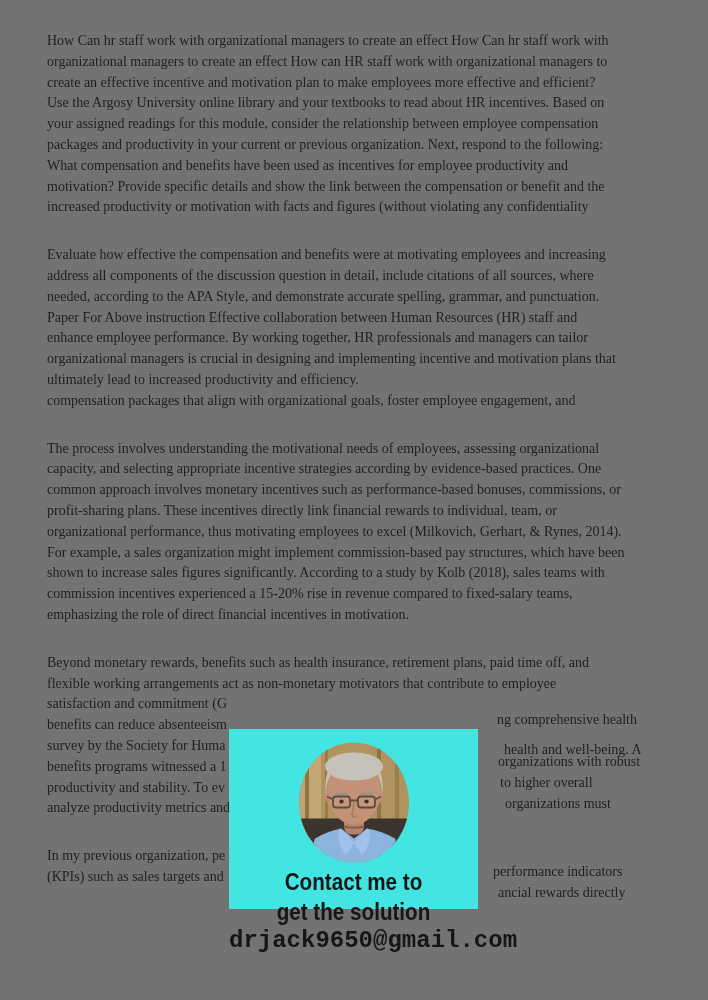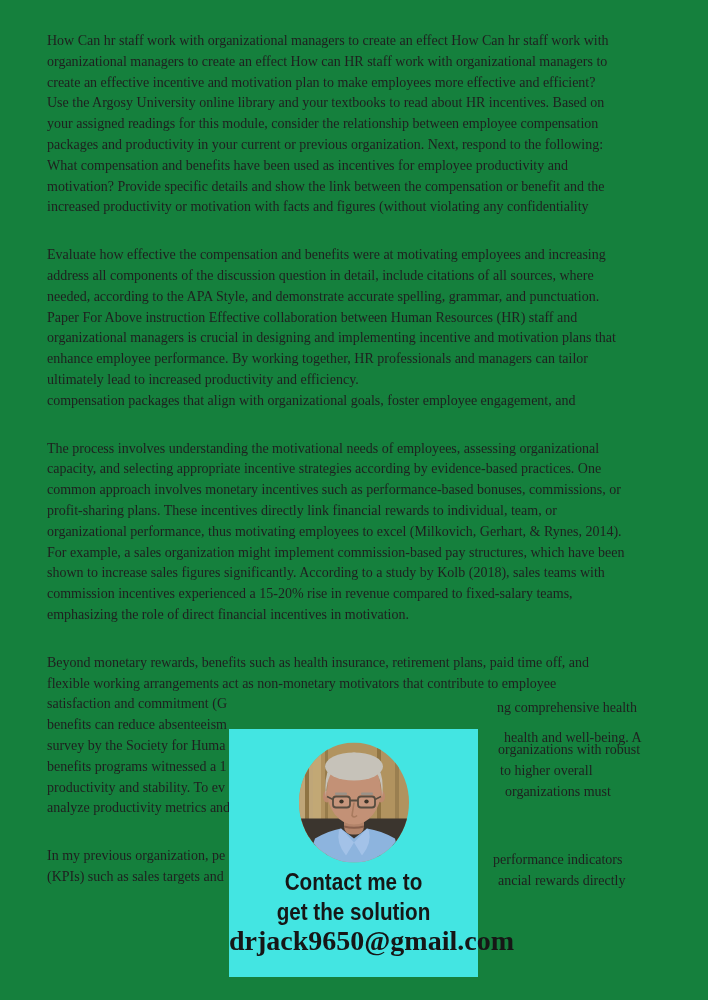--- a/index.html
+++ b/index.html
@@ -1,47 +1,47 @@
 <!DOCTYPE html>
 <html><head>
 <meta charset="utf-8">
 <style>
   html,body{margin:0;padding:0;background:#ffffff;}
   .page{
     position:relative;
     width:708px;height:1000px;
-    background:#15803d;
+    background:#737373;
     overflow:hidden;
     font-family:"Liberation Serif","DejaVu Serif",serif;
   }
   .doc{
     position:absolute;
     left:47px;top:31px;
     width:620px;
     color:#1f1f1f;
     font-size:14px;
   }
   .paragraph{margin:0 0 27px 0;}
   .line{
     position:relative;
     height:20.8px;
     line-height:20.8px;
     white-space:pre;
   }
   .line .rfrag{
     position:absolute;
-    top:4px;
+    top:16px;
     white-space:pre;
     padding-left:19px;
   }
   
   .overlay{
     position:absolute;
     left:229px;top:729px;
-    width:249px;height:248px;
+    width:249px;height:180px;
     z-index:5;
   }
   .portrait{
     position:absolute;
     left:70px;top:13px;
     width:110px;height:121px;
   }
   .ov-title{
     position:absolute;
     left:0;top:138px;
@@ -52,23 +52,23 @@
     font-size:24px;
     line-height:30px;
     transform:scaleX(0.86);
     transform-origin:50% 0;
   }
   .ov-email{
     position:absolute;
     left:0;top:199px;
     width:100%;
     text-align:center;
-    font-family:Liberation Serif, serif;
+    font-family:Liberation Mono, monospace;
     font-weight:bold;
-    font-size:28px;
+    font-size:24px;
     line-height:26px;
   }
 </style>
 </head>
 <body>
 
 <div class="page">
 
   <div class="doc" id="doc" style="color: rgb(31, 31, 31);">
       <div class="paragraph">
@@ -80,22 +80,22 @@
         <div class="line"><span>packages and productivity in your current or previous organization. Next, respond to the following:</span></div>
         <div class="line"><span>What compensation and benefits have been used as incentives for employee productivity and</span></div>
         <div class="line"><span>motivation? Provide specific details and show the link between the compensation or benefit and the</span></div>
         <div class="line"><span>increased productivity or motivation with facts and figures (without violating any confidentiality</span></div>
       </div>
       <div class="paragraph">
         <div class="line"><span>Evaluate how effective the compensation and benefits were at motivating employees and increasing</span></div>
         <div class="line"><span>address all components of the discussion question in detail, include citations of all sources, where</span></div>
         <div class="line"><span>needed, according to the APA Style, and demonstrate accurate spelling, grammar, and punctuation.</span></div>
         <div class="line"><span>Paper For Above instruction Effective collaboration between Human Resources (HR) staff and</span></div>
+        <div class="line"><span>enhance employee performance. By working together, HR professionals and managers can tailor</span></div>
         <div class="line"><span>organizational managers is crucial in designing and implementing incentive and motivation plans that</span></div>
-        <div class="line"><span>enhance employee performance. By working together, HR professionals and managers can tailor</span></div>
         <div class="line"><span>ultimately lead to increased productivity and efficiency.</span></div>
         <div class="line"><span>compensation packages that align with organizational goals, foster employee engagement, and</span></div>
       </div>
       <div class="paragraph">
         <div class="line"><span>The process involves understanding the motivational needs of employees, assessing organizational</span></div>
         <div class="line"><span>capacity, and selecting appropriate incentive strategies according by evidence-based practices. One</span></div>
         <div class="line"><span>common approach involves monetary incentives such as performance-based bonuses, commissions, or</span></div>
         <div class="line"><span>profit-sharing plans. These incentives directly link financial rewards to individual, team, or</span></div>
         <div class="line"><span>organizational performance, thus motivating employees to excel (Milkovich, Gerhart, &amp; Rynes, 2014).</span></div>
         <div class="line"><span>For example, a sales organization might implement commission-based pay structures, which have been</span></div>

